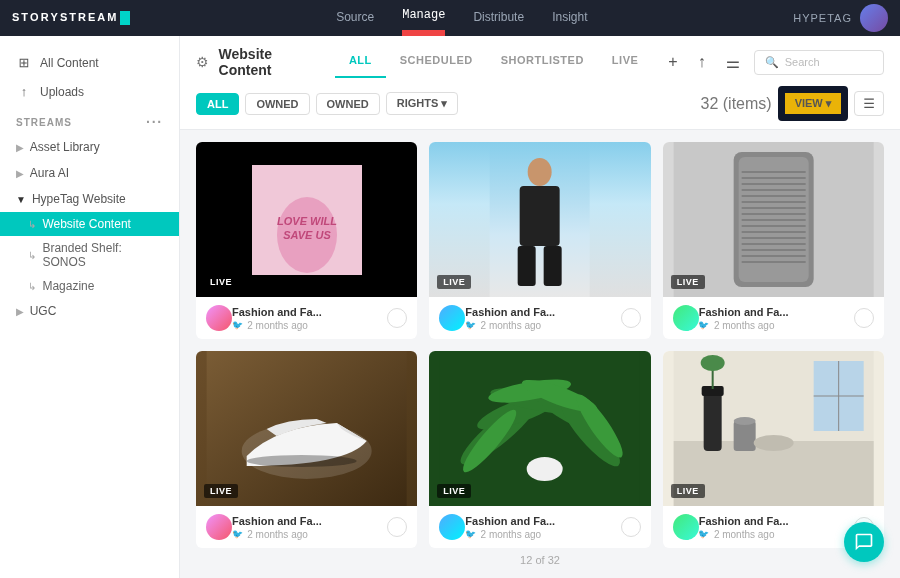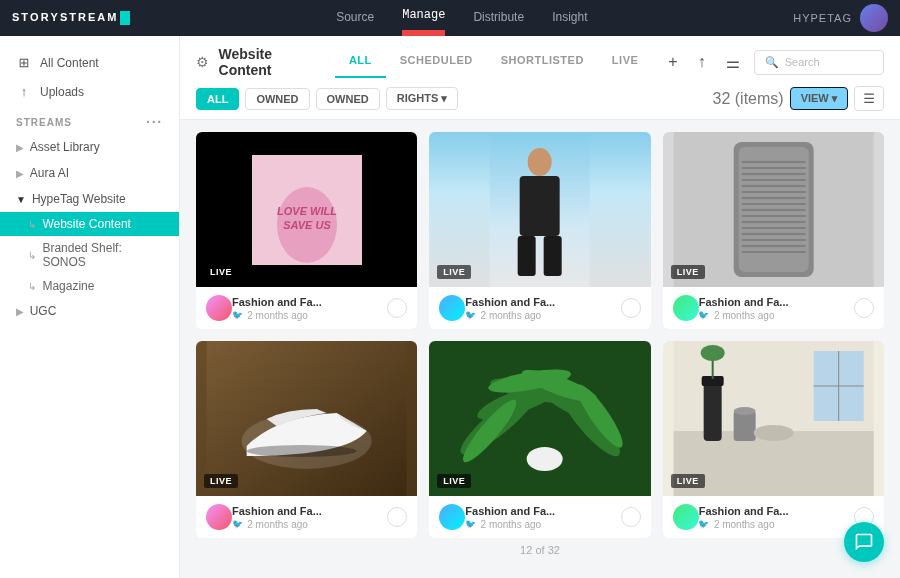--- a/index.html
+++ b/index.html
@@ -254,22 +254,22 @@
     }
     .view-btn {
       display: flex;
       align-items: center;
       gap: 4px;
       padding: 4px 10px;
       border-radius: 4px;
       font-size: 11px;
       font-weight: 600;
       cursor: pointer;
-      border: 1px solid #0f172a;
-      background: #7dd3fc;
+      border: 7px solid #0f172a;
+      background: #eab308;
       color: #555;
     }
     .collapse-btn {
       padding: 4px 8px;
       border-radius: 4px;
       font-size: 13px;
       cursor: pointer;
       border: 1px solid #ddd;
       background: #fff;
       color: #555;

